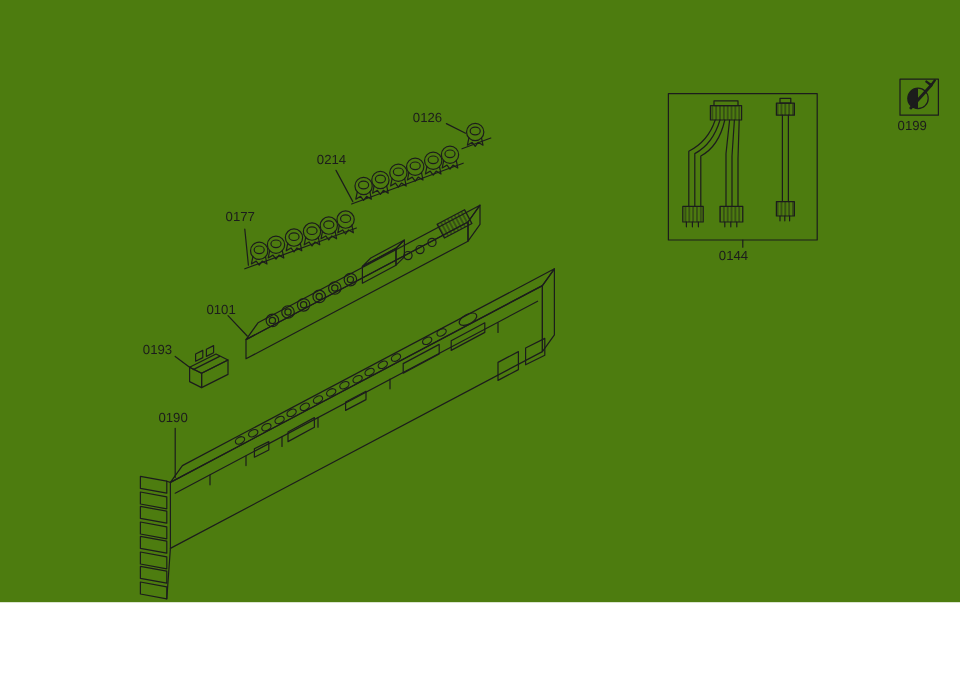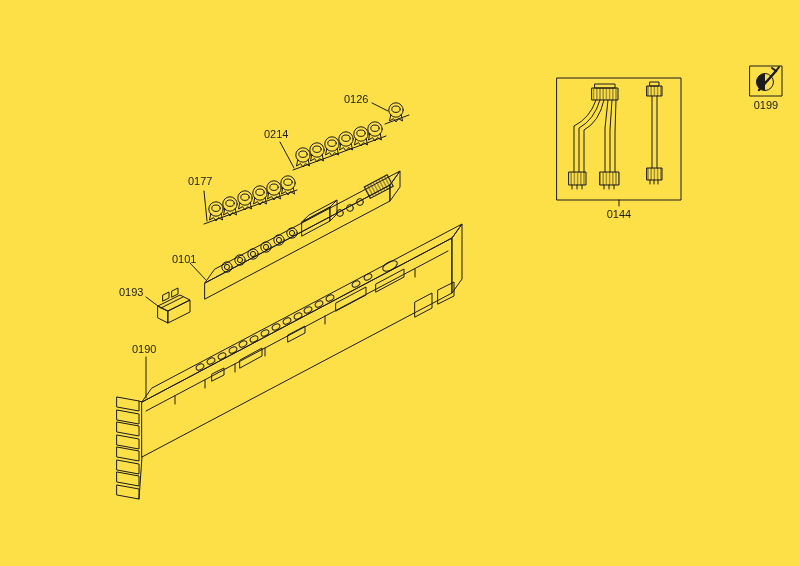--- a/index.html
+++ b/index.html
@@ -1,24 +1,24 @@
 <!DOCTYPE html>
 <html><head>
 <meta charset="utf-8">
 <style>
   html,body{margin:0;padding:0;background:#fff}
-  .page{position:relative;width:800px;height:566px;background:#fde047;overflow:hidden;
+  .page{position:relative;width:800px;height:502px;background:#4d7c0f;overflow:hidden;
         font-family:"Liberation Sans",sans-serif;color:#1c1c1c}
   svg.diagram{position:absolute;left:0;top:0}
   .ln{stroke:#1c1c1c;fill:none;stroke-width:1;stroke-linejoin:round;stroke-linecap:round}
   .hat{fill:url(#vh)}
   .fl{fill:#1c1c1c;stroke:none}
   .thick{stroke-width:2.4}
   .plabel{position:absolute;font-size:11px;line-height:12px;color:#1c1c1c;white-space:nowrap}
-  .centered{text-align:center}
+  .centered{text-align:left}
   .footer-code{position:absolute;left:8px;top:541px;font-size:11px;color:#1c1c1c}
 </style>
 </head>
 <body>
 
 <div class="page">
 
   <svg class="diagram" width="800" height="566" viewBox="0 0 800 566">
     <defs>
       <pattern id="vh" width="3.2" height="4" patternUnits="userSpaceOnUse">

